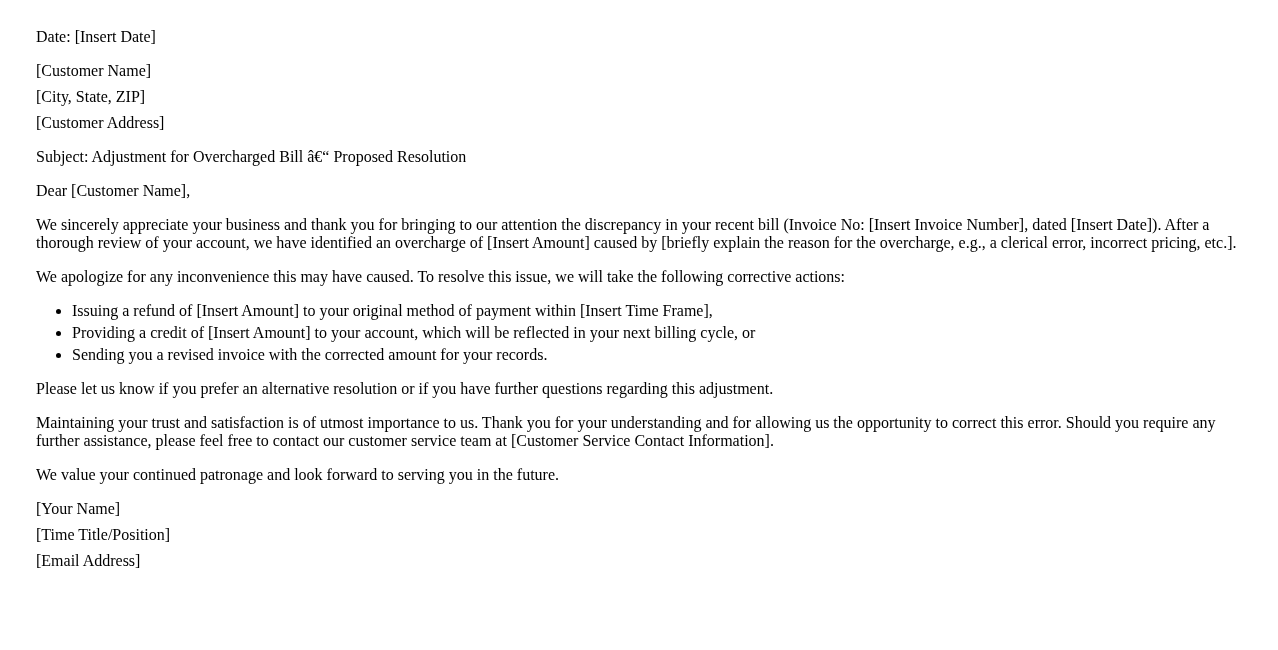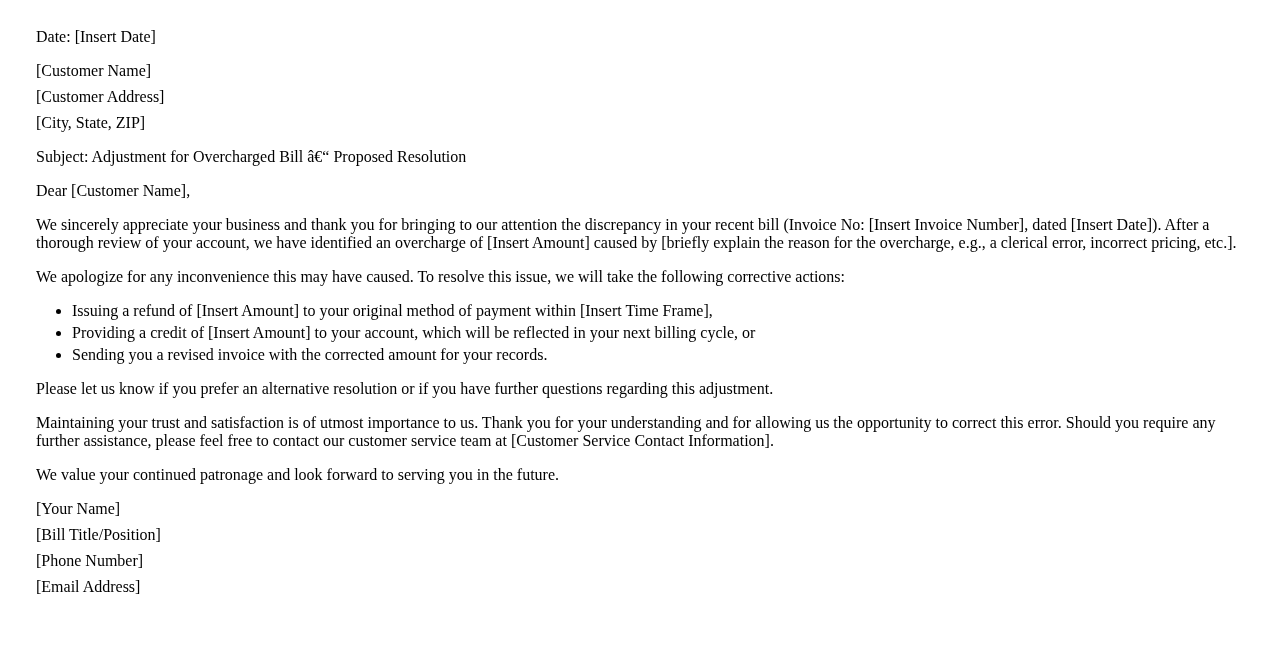--- a/index.html
+++ b/index.html
@@ -36,22 +36,22 @@
     margin: 4px;
   }
 </style>
 </head>
 <body>
 
 <p class="para">Date: [Insert Date]</p>
 
 <div class="line-block">
   <div class="line">[Customer Name]</div>
+  <div class="line">[City, State, ZIP]</div>
   <div class="line">[Customer Address]</div>
-  <div class="line">[City, State, ZIP]</div>
 </div>
 
 <p class="para">Subject: Adjustment for Overcharged Bill â€“ Proposed Resolution</p>
 
 <p class="para">Dear [Customer Name],</p>
 
 <p class="para">We sincerely appreciate your business and thank you for bringing to our attention the discrepancy in your recent bill (Invoice No: [Insert Invoice Number], dated [Insert Date]). After a thorough review of your account, we have identified an overcharge of [Insert Amount] caused by [briefly explain the reason for the overcharge, e.g., a clerical error, incorrect pricing, etc.].</p>
 
 <p class="para">We apologize for any inconvenience this may have caused. To resolve this issue, we will take the following corrective actions:</p>
 
@@ -62,16 +62,15 @@
 </ul>
 
 <p class="para">Please let us know if you prefer an alternative resolution or if you have further questions regarding this adjustment.</p>
 
 <p class="para">Maintaining your trust and satisfaction is of utmost importance to us. Thank you for your understanding and for allowing us the opportunity to correct this error. Should you require any further assistance, please feel free to contact our customer service team at [Customer Service Contact Information].</p>
 
 <p class="para">We value your continued patronage and look forward to serving you in the future.</p>
 
 <div class="line-block">
   <div class="line">[Your Name]</div>
-  <div class="line">[Bill Title/Position]</div>
-  <div class="line">[Phone Number]</div>
+  <div class="line">[Time Title/Position]</div>
   <div class="line">[Email Address]</div>
 </div>
 
 </body></html>

